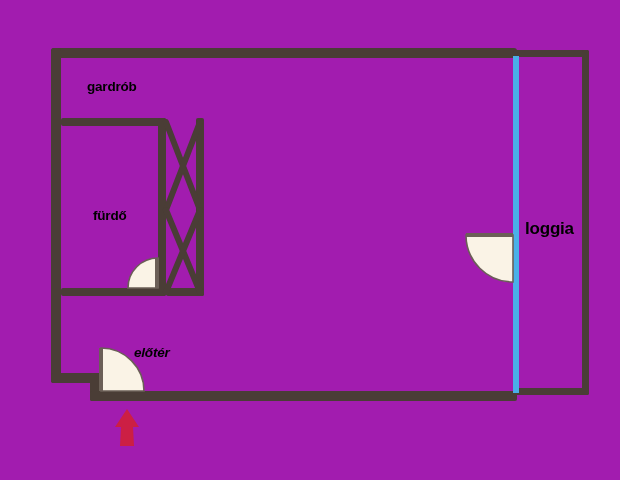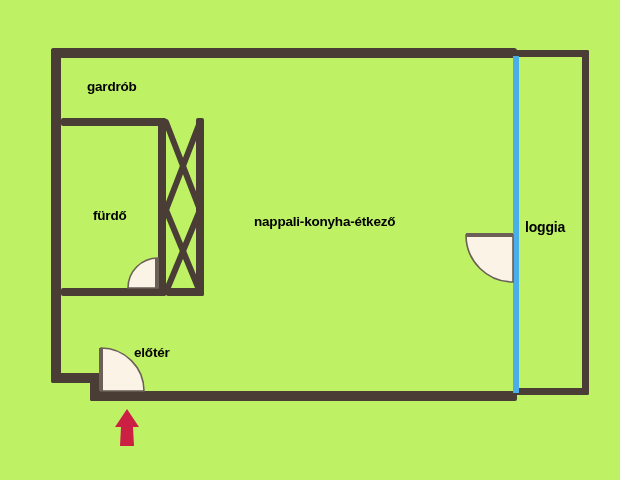--- a/index.html
+++ b/index.html
@@ -10,21 +10,21 @@
   body {
     width: 620px;
     height: 480px;
     overflow: hidden;
     font-family: "Liberation Sans", sans-serif;
   }
   #floorplan-root {
     position: relative;
     width: 620px;
     height: 480px;
-    background: #bef264;
+    background: #a21caf;
   }
   #floorplan-svg {
     position: absolute;
     left: 0;
     top: 0;
     width: 620px;
     height: 480px;
     display: block;
   }
   .room-label {
@@ -47,25 +47,26 @@
   }
   #label-nappali {
     left: 254px;
     top: 214px;
     font-size: 13.5px;
   }
   #label-eloter {
     left: 134px;
     top: 345px;
     font-size: 13.5px;
+    font-style: italic;
   }
   #label-loggia {
     left: 525px;
     top: 219px;
-    font-size: 14px;
+    font-size: 17px;
   }
 </style>
 </head>
 <body>
 
 <div id="floorplan-root">
 
   <svg id="floorplan-svg" viewBox="0 0 620 480" xmlns="http://www.w3.org/2000/svg">
 
     <g fill="#4a3d36" stroke="none">
@@ -124,19 +125,18 @@
     <g>
       <path d="M 127 409 L 139 427 L 133 427 L 134 446 L 120 446 L 121 427 L 115 427 Z" fill="#cc1f44"></path>
     </g>
 
   </svg>
 
   <div class="room-label" id="label-gardrob">gardrób</div>
 
   <div class="room-label" id="label-furdo">fürdő</div>
 
-  <div class="room-label" id="label-nappali">nappali-konyha-étkező</div>
 
   <div class="room-label" id="label-eloter">előtér</div>
 
   <div class="room-label" id="label-loggia">loggia</div>
 
 </div>
 
 </body></html>

